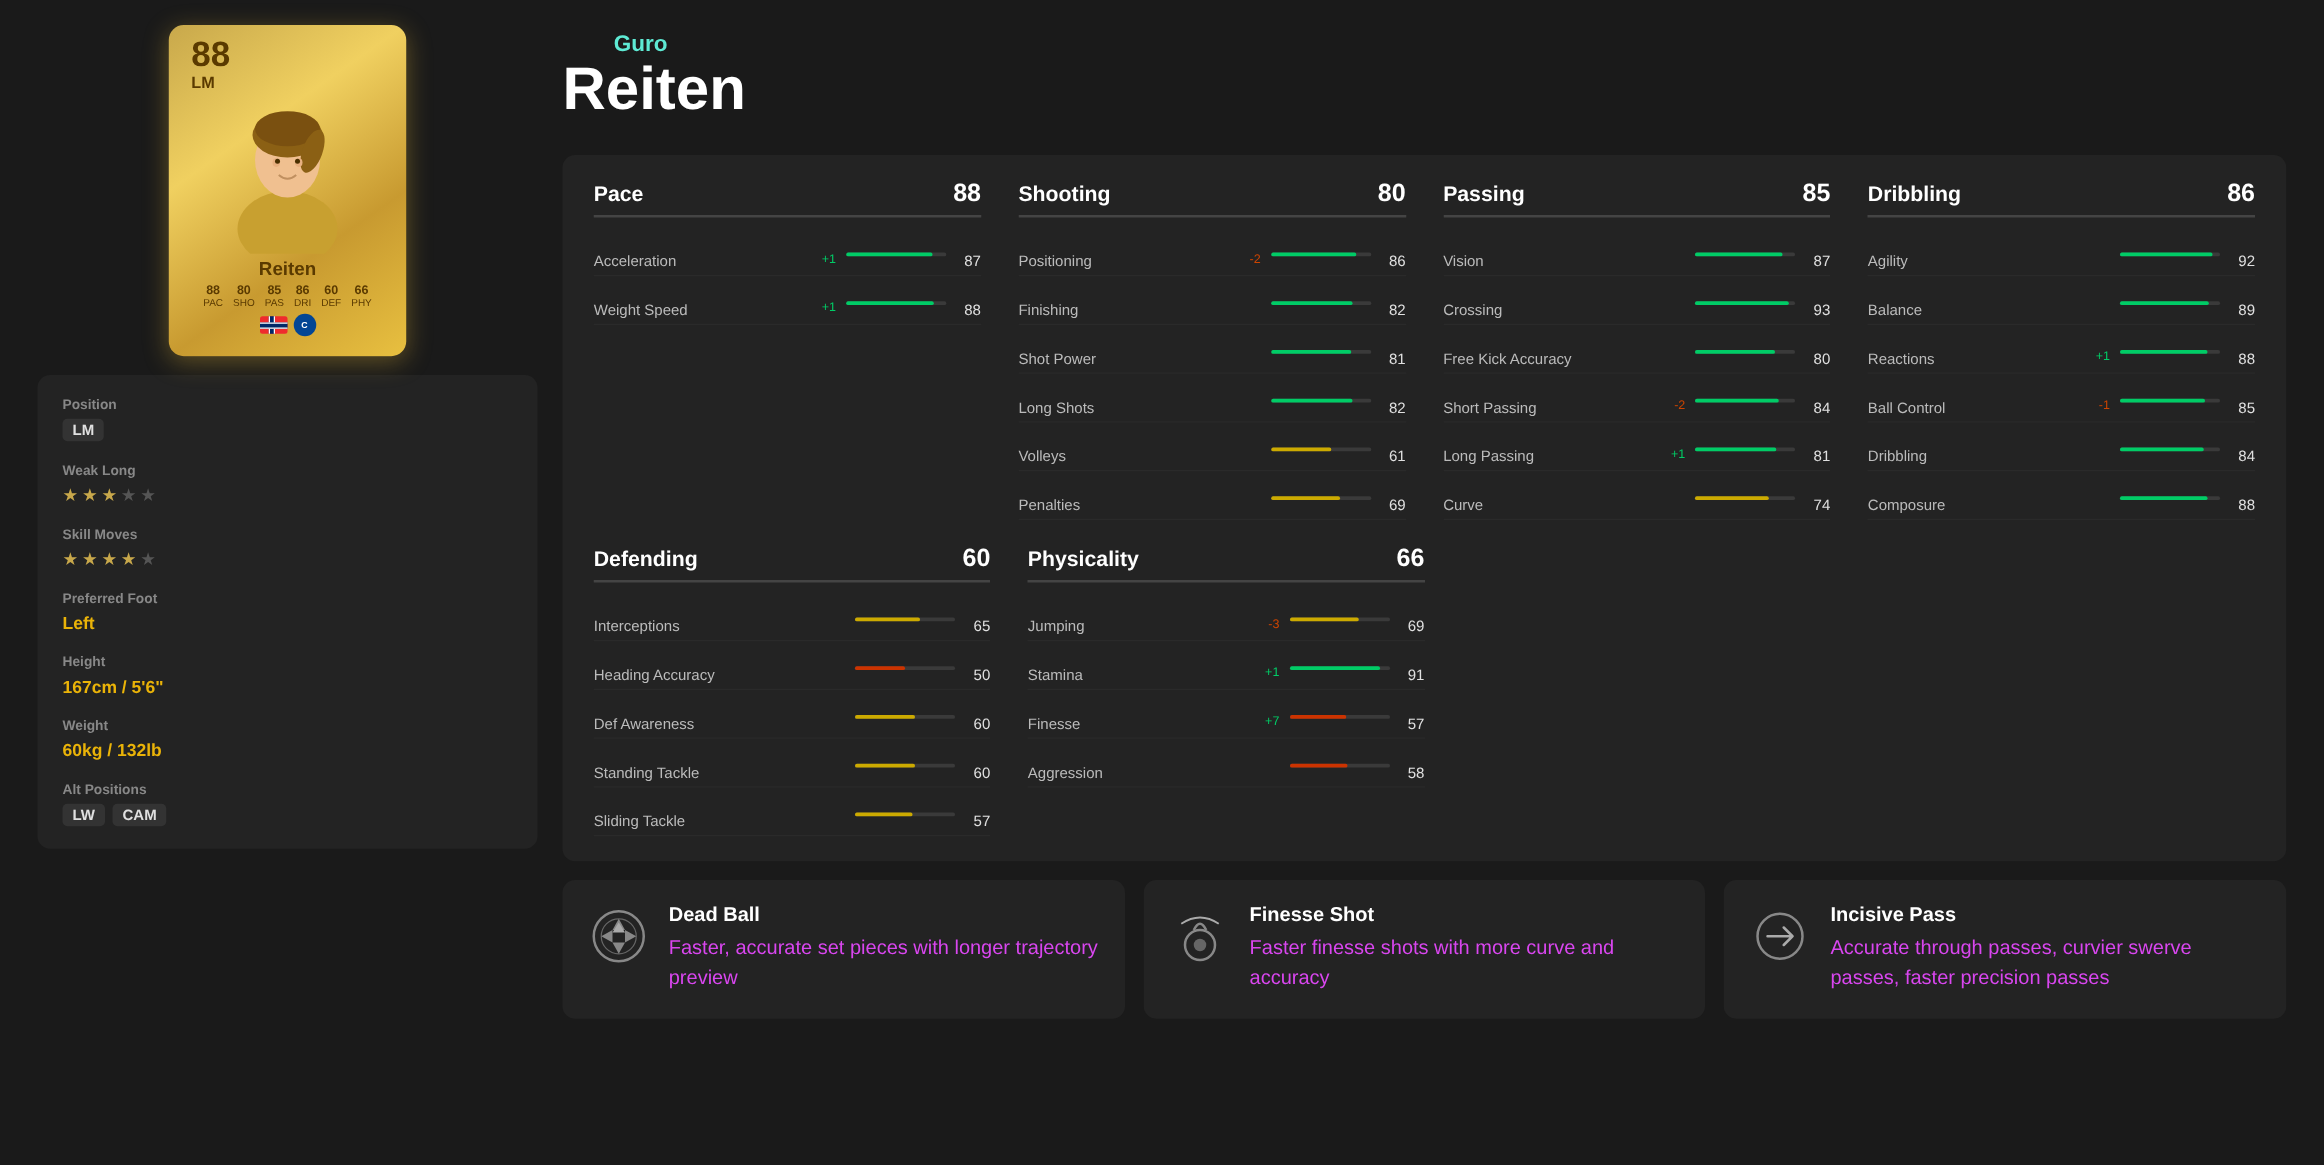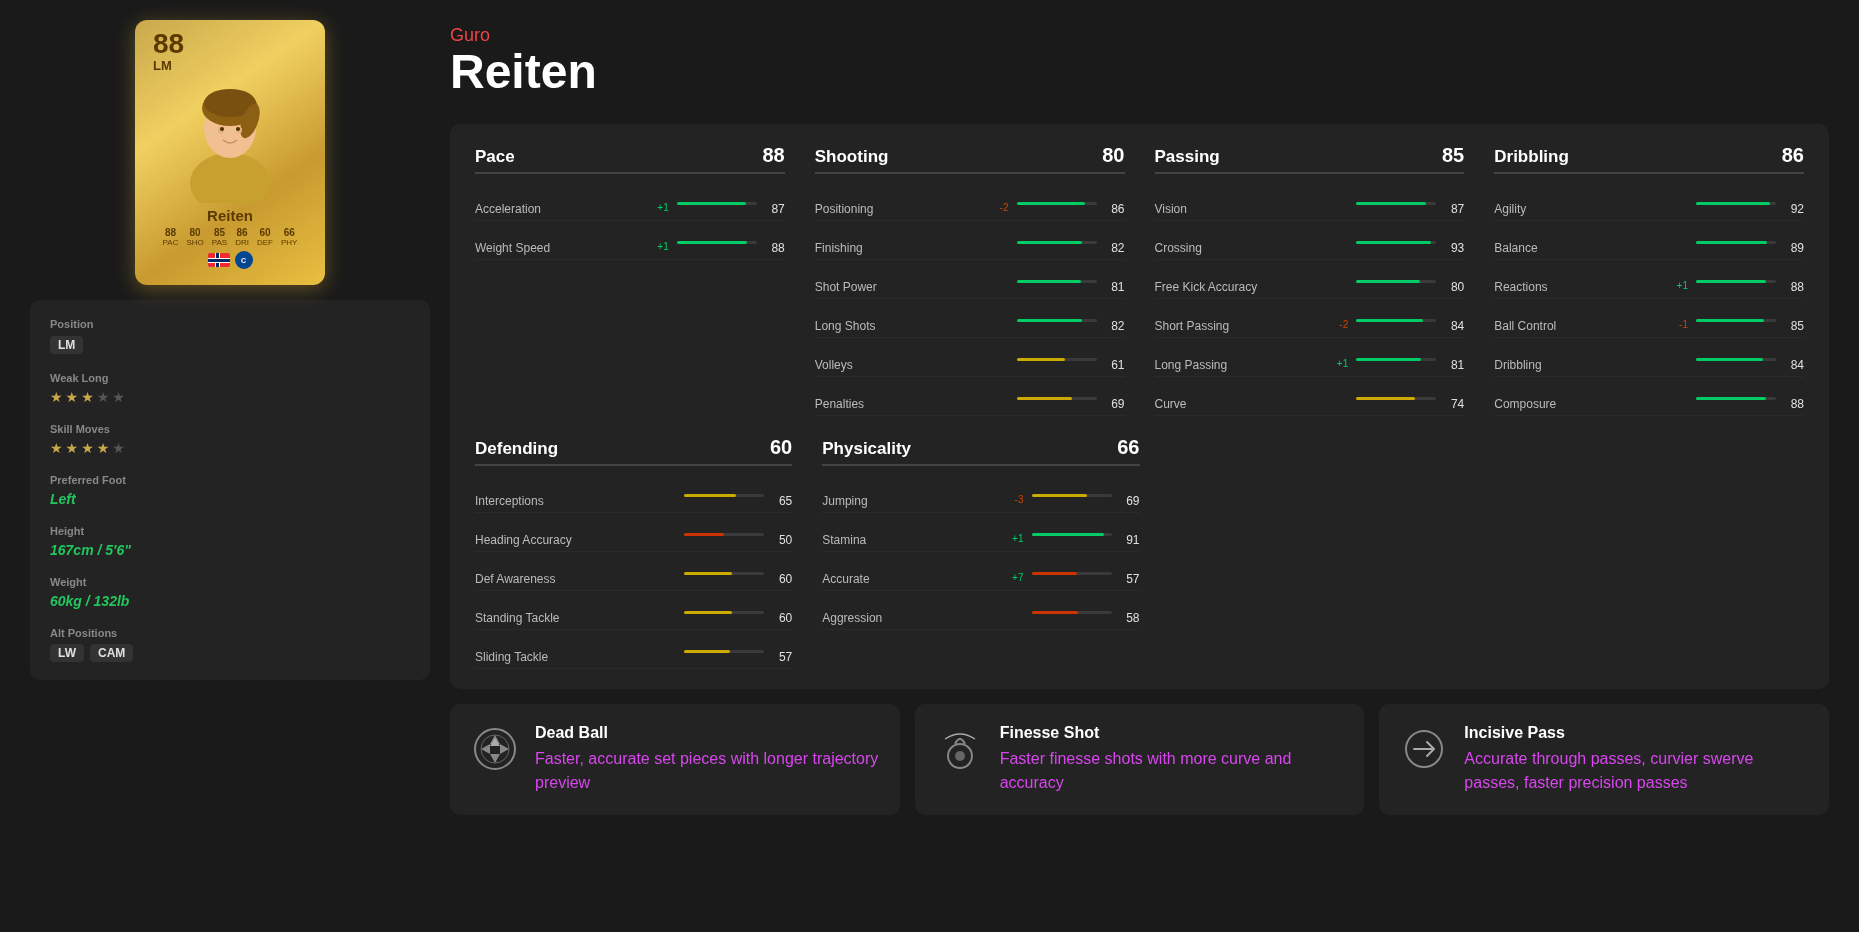--- a/index.html
+++ b/index.html
@@ -136,23 +136,22 @@
       flex-direction: column;
       gap: 5px;
     }
     .info-label {
       font-size: 11px;
       color: #888;
       font-weight: bold;
     }
     .info-value {
       font-size: 14px;
-      color: #22c55e;
-      font-weight: bold;
-      font-style: italic;
+      color: #eab308;
+      font-weight: bold;
     }
     .position-badge {
       background: #333;
       color: #e0e0e0;
       border-radius: 4px;
       padding: 2px 8px;
       font-size: 12px;
       font-weight: bold;
       display: inline-block;
     }
@@ -175,22 +174,23 @@
       flex: 1;
       display: flex;
       flex-direction: column;
       gap: 15px;
     }
     .player-header {
       padding: 5px 0 10px 0;
     }
     .player-firstname {
       font-size: 18px;
-      color: #ef4444;
-      font-weight: normal;
+      color: #5eead4;
+      font-weight: bold;
+      margin-left: 41px;
     }
     .player-lastname {
       font-size: 48px;
       font-weight: bold;
       color: #fff;
       line-height: 1.1;
     }
     
     .stats-container {
       background: #232323;
@@ -691,21 +691,21 @@
           </div>
           <div class="stat-row">
             <span class="stat-name">Stamina</span>
             <span class="stat-modifier" style="color:#00cc66">+1</span>
             <div class="stat-bar-wrapper">
               <div class="stat-bar" style="width:91%"></div>
             </div>
             <span class="stat-value">91</span>
           </div>
           <div class="stat-row">
-            <span class="stat-name">Accurate</span>
+            <span class="stat-name">Finesse</span>
             <span class="stat-modifier" style="color:#00cc66">+7</span>
             <div class="stat-bar-wrapper">
               <div class="stat-bar low" style="width:57%"></div>
             </div>
             <span class="stat-value">57</span>
           </div>
           <div class="stat-row">
             <span class="stat-name">Aggression</span>
             <span class="stat-modifier"></span>
             <div class="stat-bar-wrapper">

